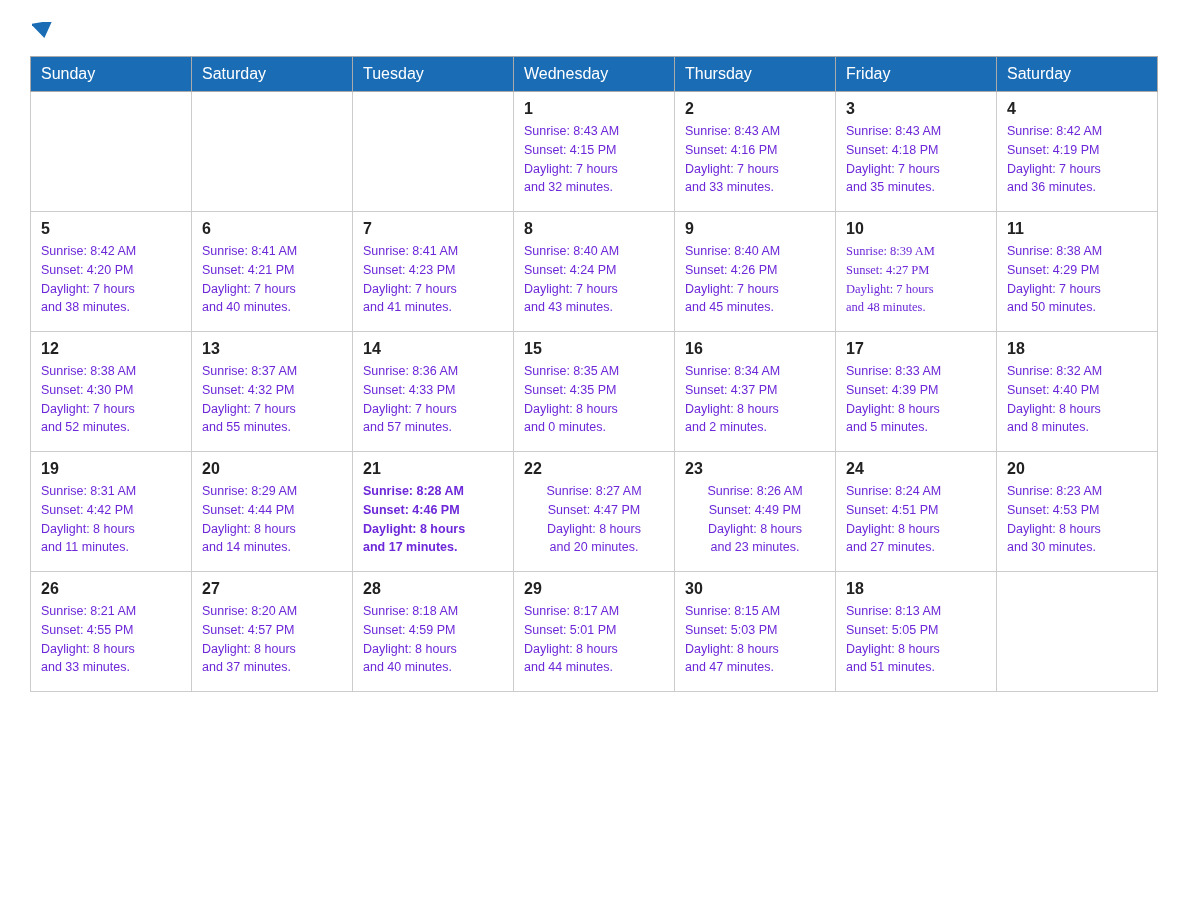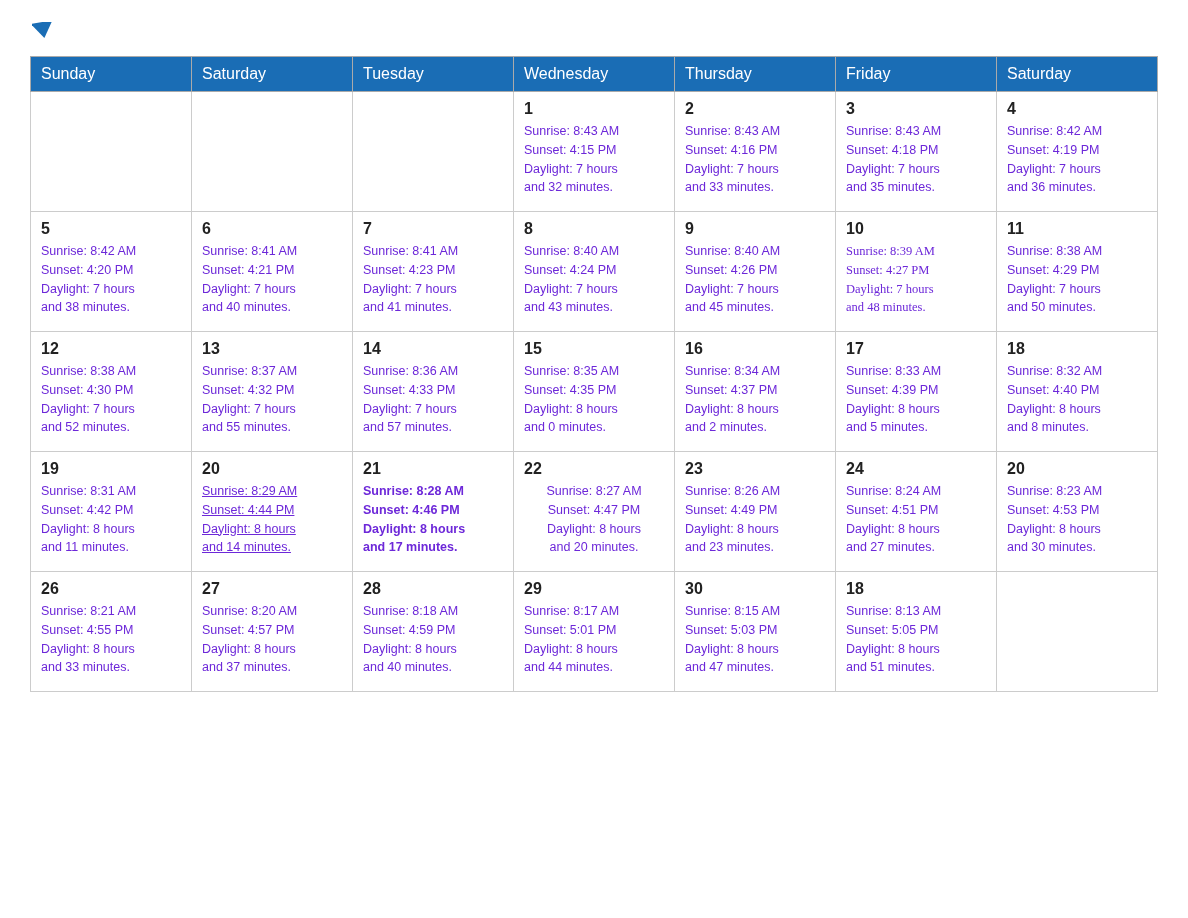--- a/index.html
+++ b/index.html
@@ -252,42 +252,42 @@
       <tr>
         <td>
           <div class="day-number">19</div>
           <div class="day-info" style="white-space: pre-line;">Sunrise: 8:31 AM
 Sunset: 4:42 PM
 Daylight: 8 hours
 and 11 minutes.</div>
         </td>
         <td>
           <div class="day-number">20</div>
-          <div class="day-info" style="white-space: pre-line; text-decoration: underline;">Sunrise: 8:29 AM
+          <div class="day-info" style="white-space: pre-line;">Sunrise: 8:29 AM
 Sunset: 4:44 PM
 Daylight: 8 hours
 and 14 minutes.</div>
         </td>
         <td>
           <div class="day-number">21</div>
           <div class="day-info" style="white-space: pre-line; font-weight: bold;">Sunrise: 8:28 AM
 Sunset: 4:46 PM
 Daylight: 8 hours
 and 17 minutes.</div>
         </td>
         <td>
           <div class="day-number">22</div>
           <div class="day-info" style="white-space: pre-line; text-align: center;">Sunrise: 8:27 AM
 Sunset: 4:47 PM
 Daylight: 8 hours
 and 20 minutes.</div>
         </td>
         <td>
           <div class="day-number">23</div>
-          <div class="day-info" style="white-space: pre-line;">Sunrise: 8:26 AM
+          <div class="day-info" style="white-space: pre-line; text-align: center;">Sunrise: 8:26 AM
 Sunset: 4:49 PM
 Daylight: 8 hours
 and 23 minutes.</div>
         </td>
         <td>
           <div class="day-number">24</div>
           <div class="day-info" style="white-space: pre-line;">Sunrise: 8:24 AM
 Sunset: 4:51 PM
 Daylight: 8 hours
 and 27 minutes.</div>

